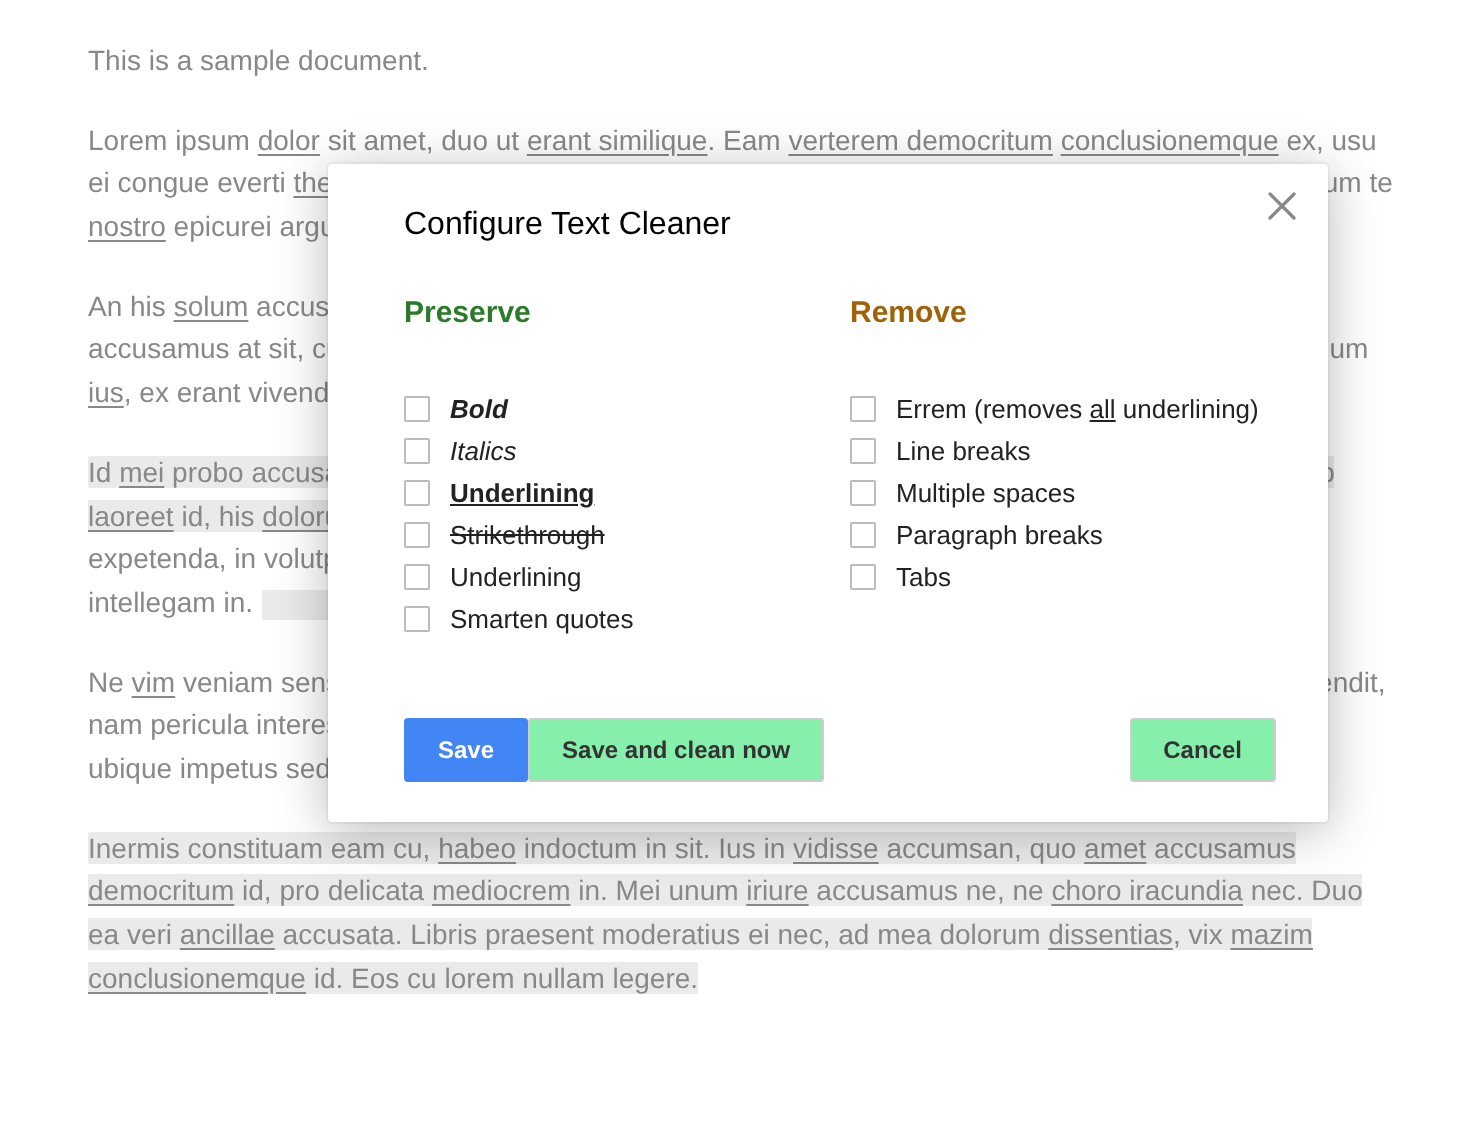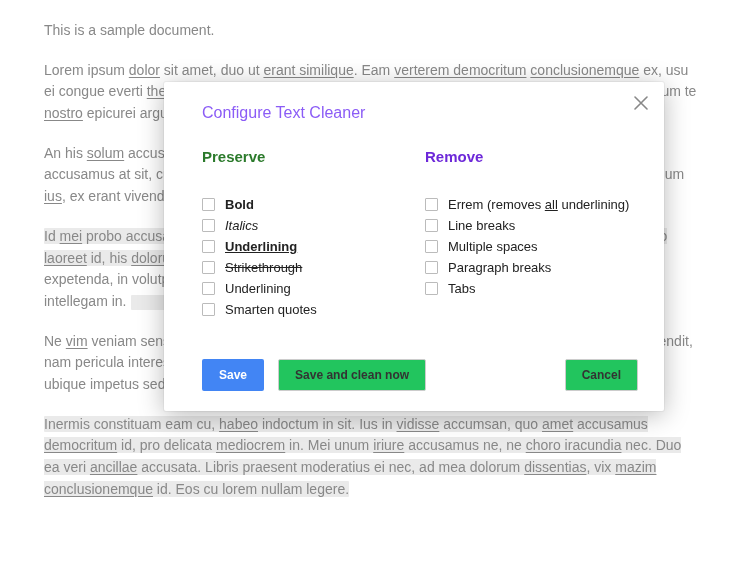--- a/index.html
+++ b/index.html
@@ -46,21 +46,21 @@
     left: 164px;
     top: 82px;
     width: 500px;
     background: #fff;
     border-radius: 2px;
     box-shadow: 0 4px 26px rgba(0,0,0,0.28), 0 0 0 1px rgba(0,0,0,0.04);
     padding: 22px 26px 20px 38px;
   }
   .modal-title {
     font-size: 16px;
-    color: #8b5cf6;
+    color: #000000;
     font-weight: 400;
     margin: 0 0 26px 0;
   }
   .close-btn {
     position: absolute;
     top: 10px;
     right: 12px;
     width: 22px;
     height: 22px;
     cursor: pointer;
@@ -77,66 +77,65 @@
   }
   .col {
     flex: 1;
   }
   .col-header {
     font-size: 15px;
     font-weight: bold;
     margin-bottom: 32px;
   }
   .col-preserve .col-header { color: #2b7a2b; }
-  .col-remove .col-header { color: #6d28d9; }
+  .col-remove .col-header { color: #a16207; }
 
   .opt {
     display: flex;
     align-items: center;
     font-size: 13px;
     color: #222;
     margin-bottom: 6px;
     cursor: pointer;
   }
   .opt .cb {
     width: 13px;
     height: 13px;
     border: 1px solid #bbb;
     border-radius: 1px;
     margin-right: 10px;
     flex: none;
     background: #fff;
   }
-  .opt.bold .lbl { font-weight: bold; }
+  .opt.bold .lbl { font-weight: bold; font-style: italic; }
   .opt.italic .lbl { font-style: italic; }
   .opt.underline .lbl { text-decoration: underline; font-weight: bold; }
   .opt.strike .lbl { text-decoration: line-through; }
   .u { text-decoration: underline; }
 
   .button-row {
     display: flex;
-    gap: 14px;
     margin-top: 36px;
     align-items: center;
   }
   .btn {
     font-size: 12px;
     font-weight: bold;
     padding: 8px 16px;
     border-radius: 2px;
     cursor: pointer;
     border: 1px solid transparent;
     user-select: none;
   }
   .btn-primary {
     background: #4285f4;
     color: #fff;
   }
   .btn-secondary {
-    background: #22c55e;
+    background: #86efac;
     color: #333;
     border: 1px solid #ccc;
   }
   .btn-cancel {
     margin-left: auto;
   }
 </style>
 </head>
 <body>
 

